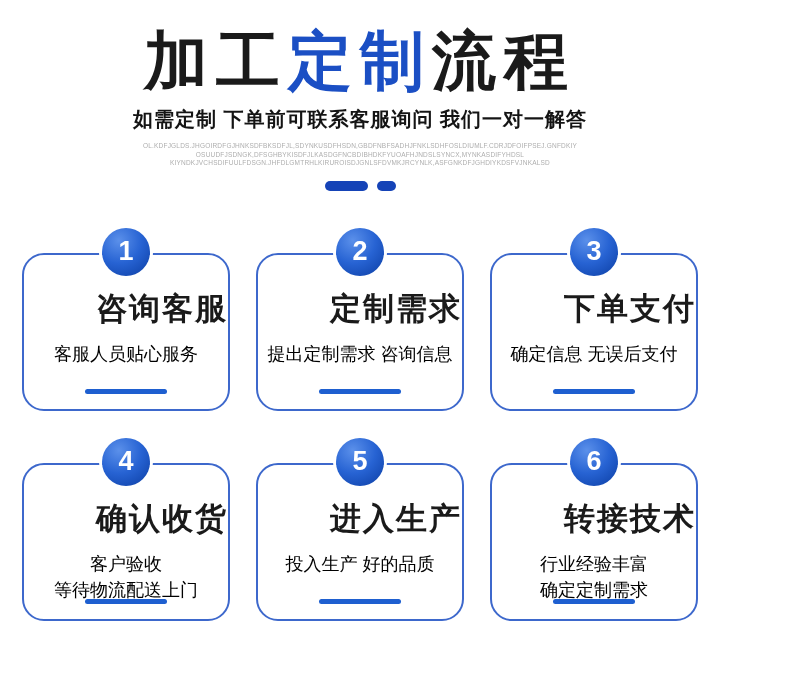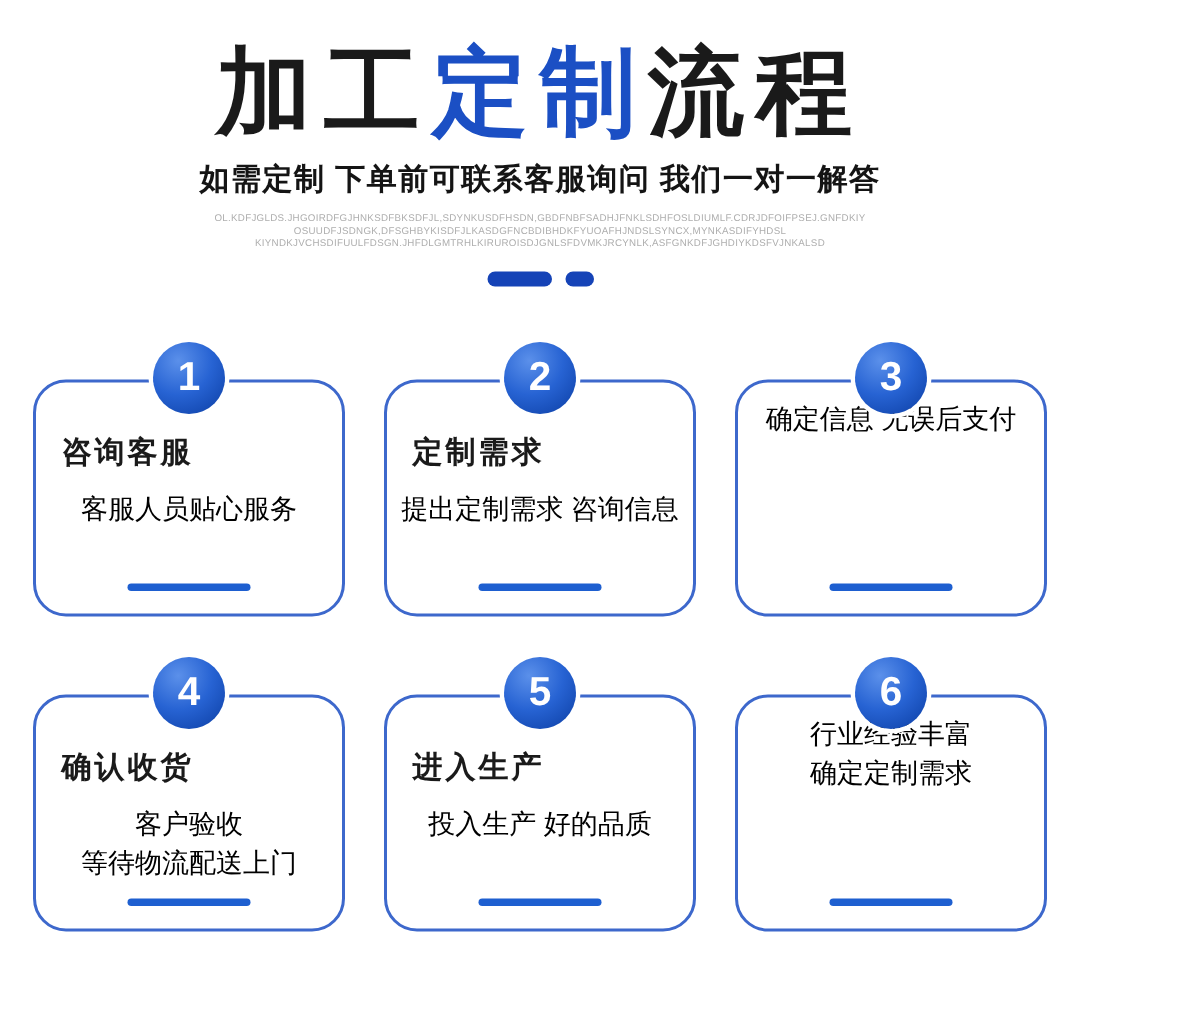--- a/index.html
+++ b/index.html
@@ -84,22 +84,22 @@
     color:#ffffff;
     font-size:27px;
     font-weight:700;
     display:flex;
     align-items:center;
     justify-content:center;
   }
 
   .card-title {
     margin-top:33px;
-    text-align:left;
-    font-size:20px;
+    text-align:right;
+    font-size:31px;
     font-weight:700;
     letter-spacing:2px;
     color:#1a1a1a;
     white-space:nowrap;
     padding-left:17px;
   }
 
   .card-sub {
     margin-top:11px;
     text-align:center;
@@ -158,20 +158,21 @@
       <div class="card-title">定制需求</div>
       <div class="card-sub">
         <span>提出定制需求 咨询信息</span>
         <span></span>
       </div>
       <div class="card-underline"></div>
     </div>
 
     <div class="step-card">
       <div class="badge">3</div>
+      <div class="card-title">下单支付</div>
       <div class="card-sub">
         <span>确定信息 无误后支付</span>
         <span></span>
       </div>
       <div class="card-underline"></div>
     </div>
 
     <div class="step-card">
       <div class="badge">4</div>
       <div class="card-title">确认收货</div>
@@ -187,20 +188,21 @@
       <div class="card-title">进入生产</div>
       <div class="card-sub">
         <span>投入生产 好的品质</span>
         <span></span>
       </div>
       <div class="card-underline"></div>
     </div>
 
     <div class="step-card">
       <div class="badge">6</div>
+      <div class="card-title">转接技术</div>
       <div class="card-sub">
         <span>行业经验丰富</span>
         <span>确定定制需求</span>
       </div>
       <div class="card-underline"></div>
     </div>
 
   </div>
 </div>
 

